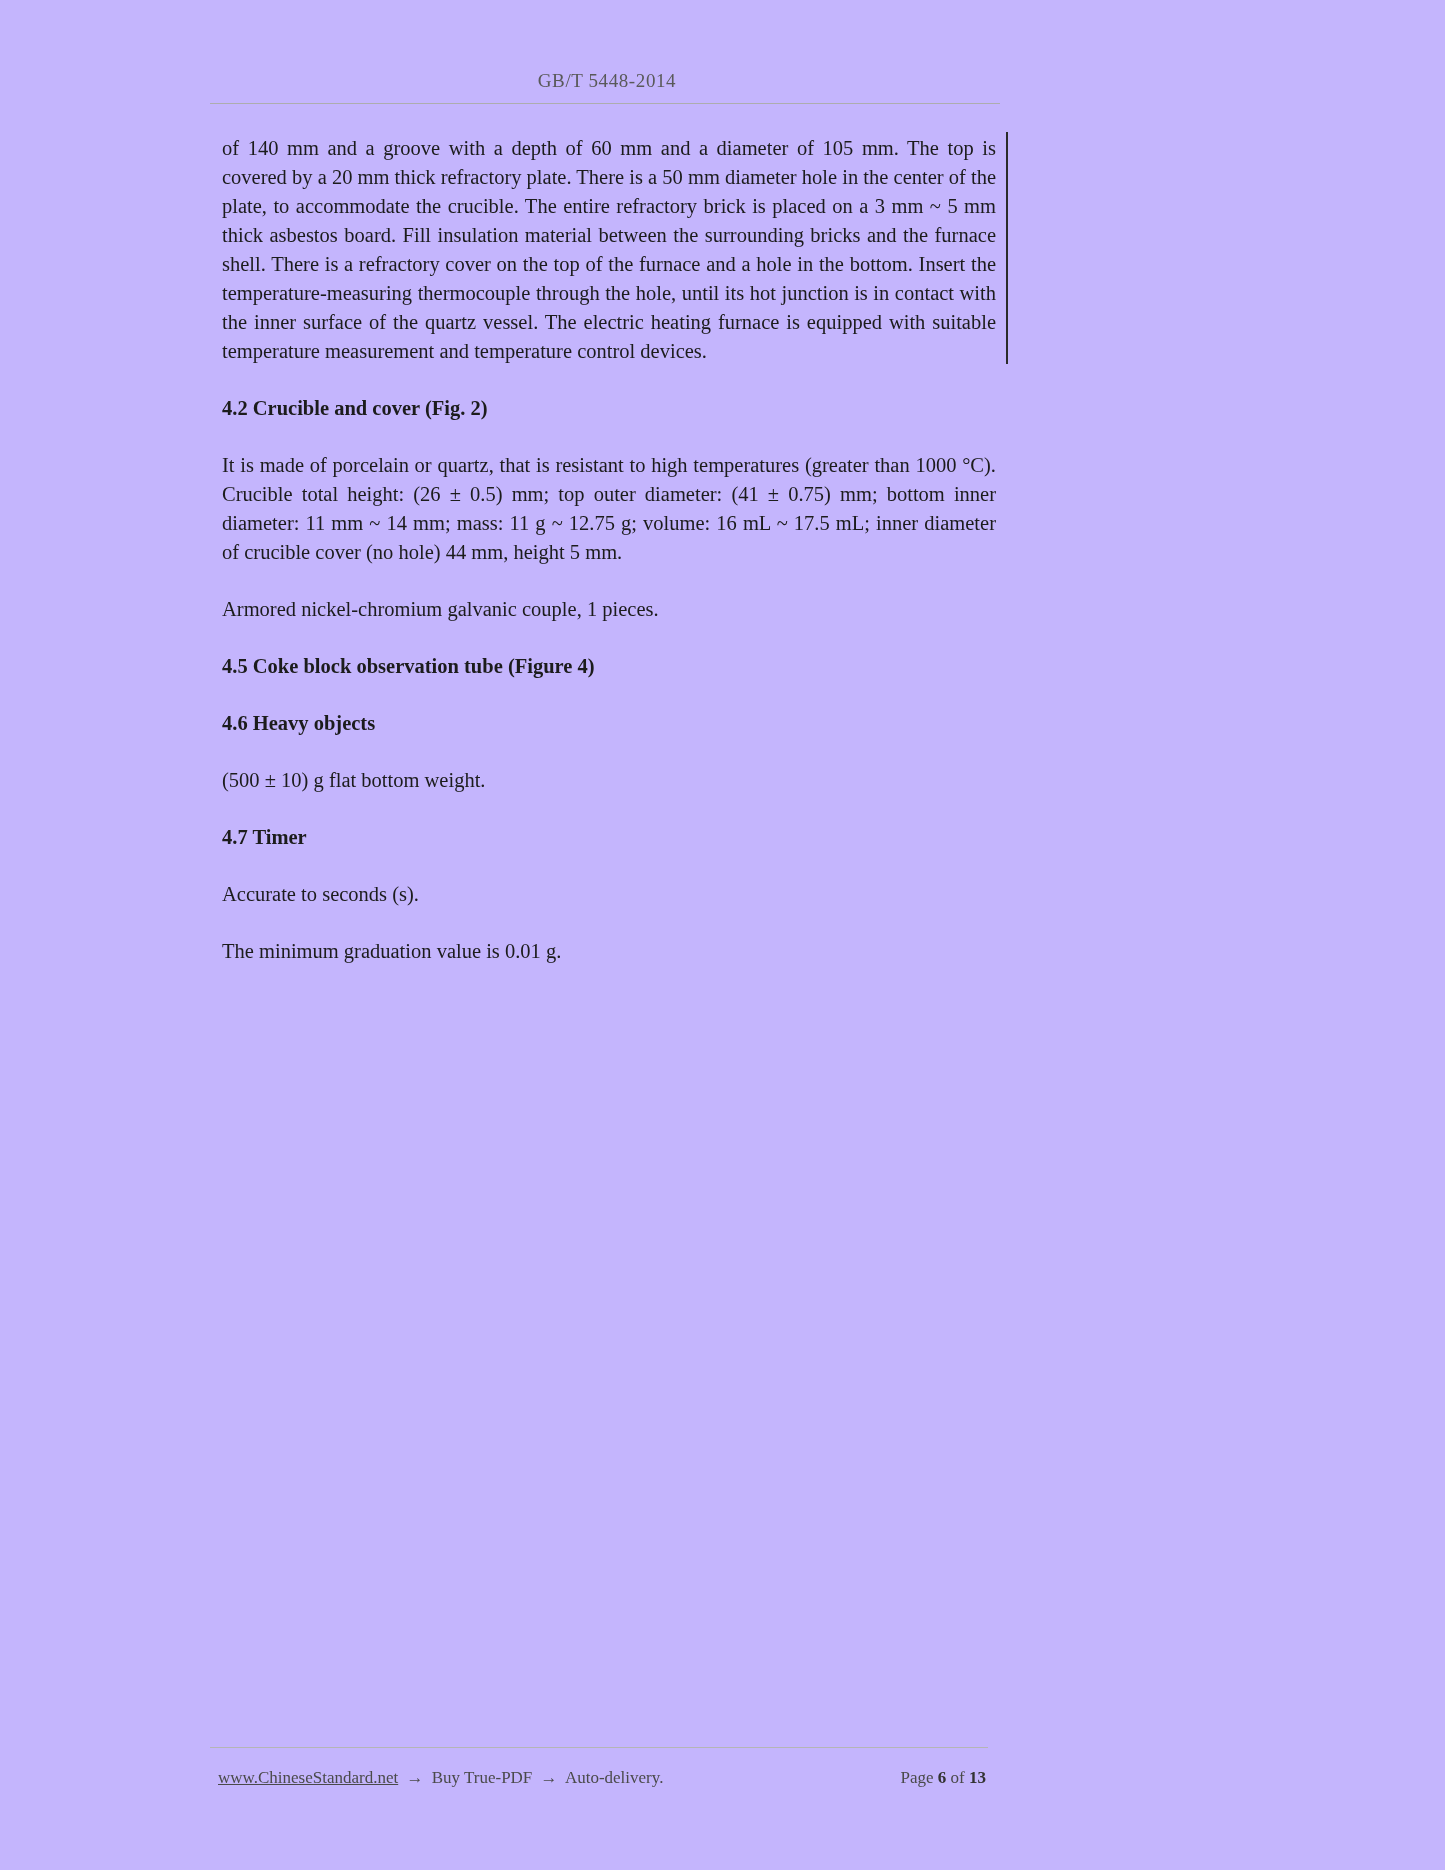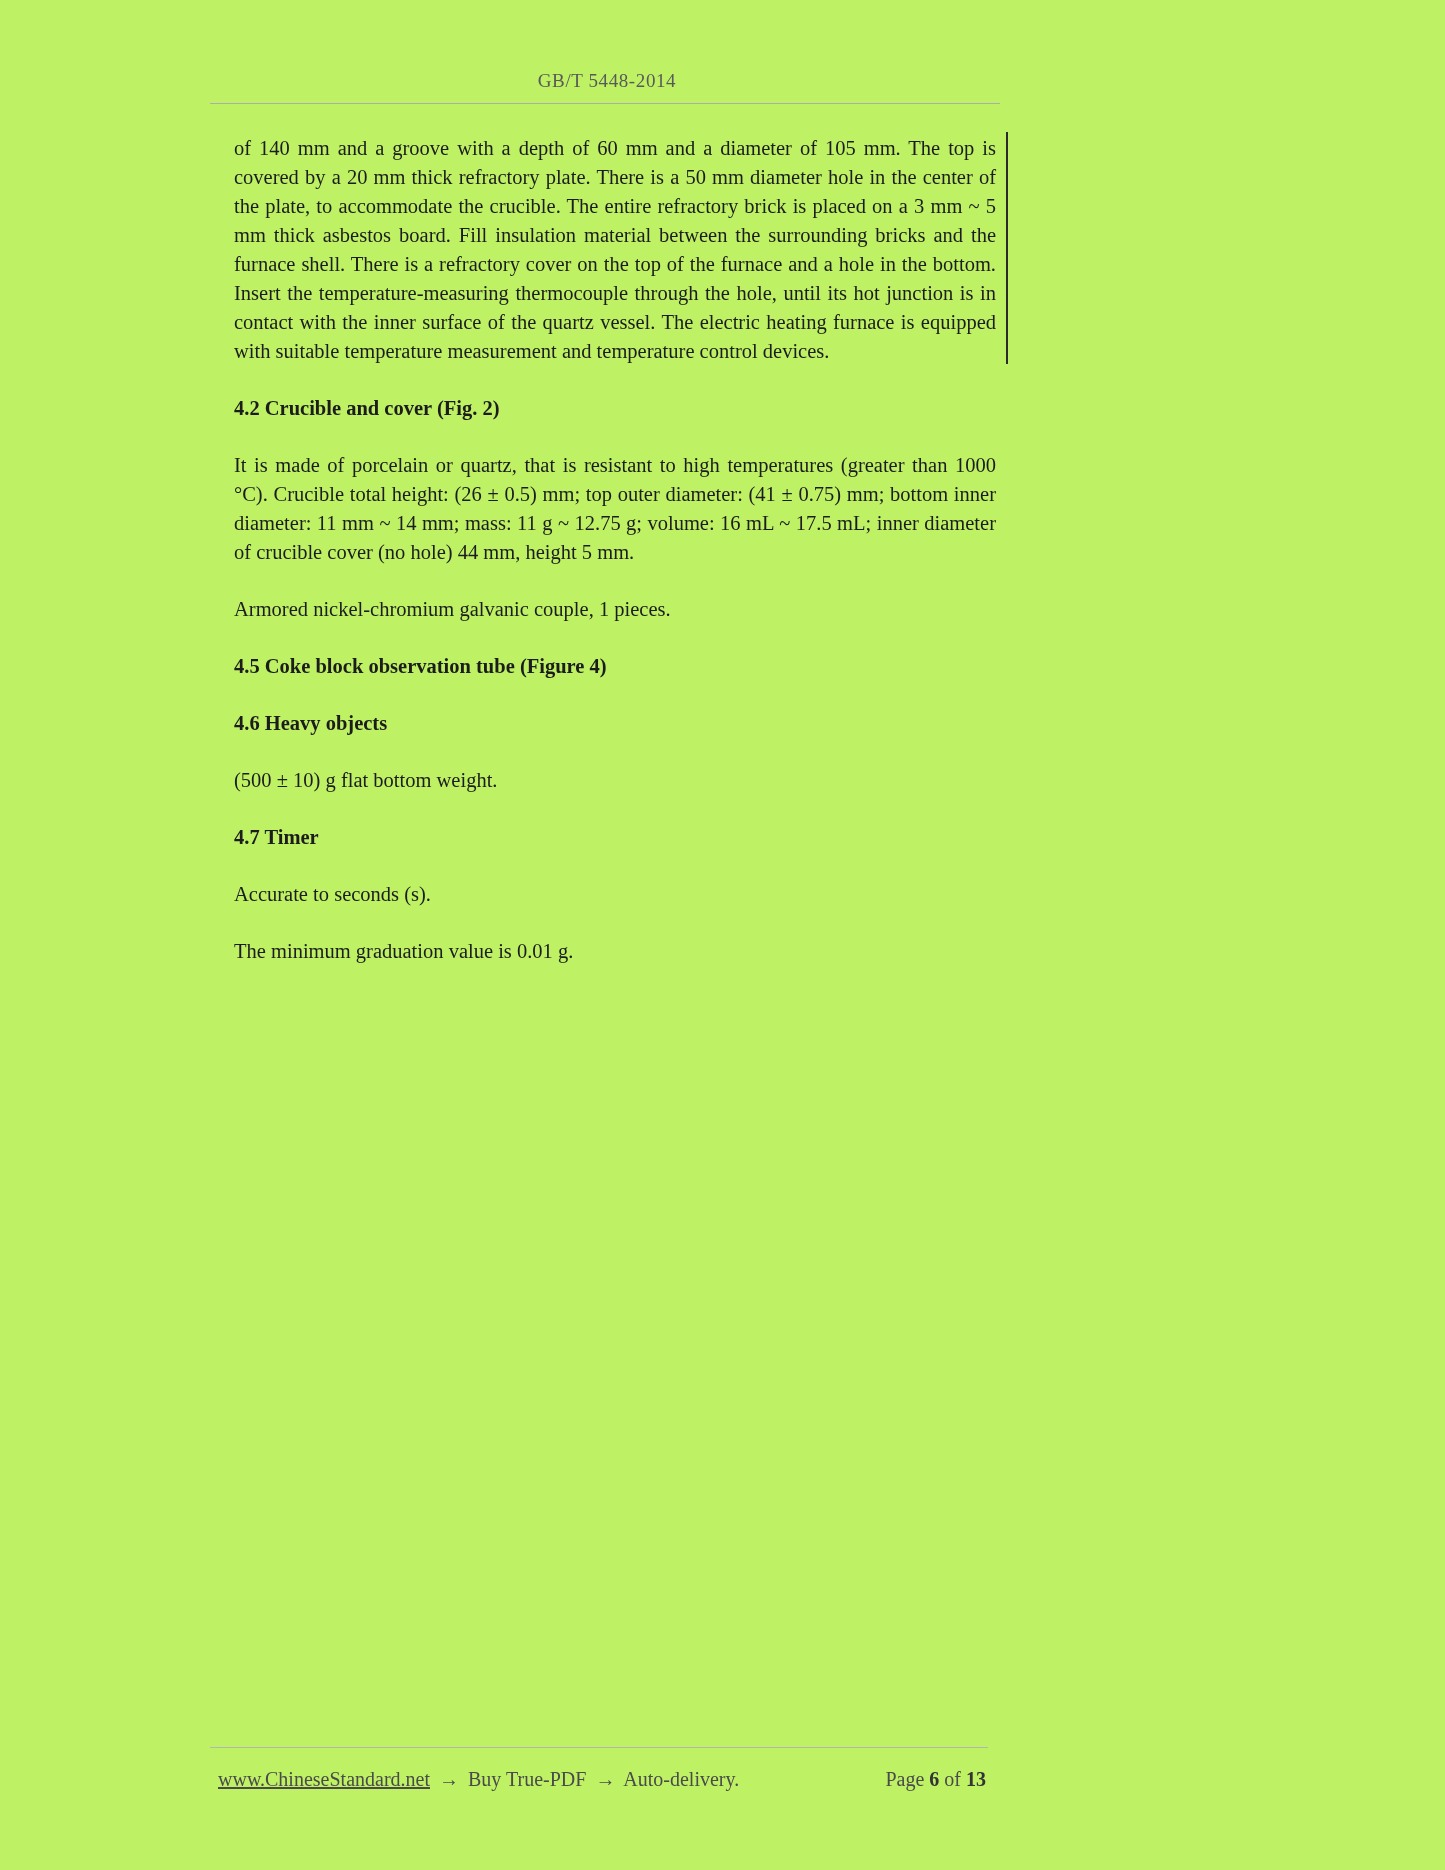--- a/index.html
+++ b/index.html
@@ -4,21 +4,21 @@
 <style>
   html, body {
     margin: 0;
     padding: 0;
     background: #ffffff;
   }
   .page {
     position: relative;
     width: 1445px;
     height: 1870px;
-    background: #bef264;
+    background: #c4b5fd;
     font-family: "Liberation Serif", serif;
     color: #1c1c1c;
     overflow: hidden;
   }
   .header-title {
     position: absolute;
     top: 70px;
     left: 218px;
     width: 778px;
     text-align: center;
@@ -37,21 +37,21 @@
   .content {
     position: absolute;
     top: 134px;
     left: 218px;
     width: 778px;
     font-size: 20.5px;
     line-height: 29px;
     text-align: justify;
   }
   .block {
-    margin: 0 0 28px 16px;
+    margin: 0 0 28px 4px;
     position: relative;
   }
   .block.h {
     font-weight: bold;
     text-align: left;
   }
   .change-bar {
     position: absolute;
     right: -12px;
     top: -2px;
@@ -68,21 +68,21 @@
     border-top: 1px solid #b5b5b5;
   }
   .footer {
     position: absolute;
     top: 1768px;
     left: 218px;
     width: 768px;
     display: flex;
     justify-content: space-between;
     align-items: flex-start;
-    font-size: 20px;
+    font-size: 17px;
     color: #4a4a4a;
   }
   .footer-left .arrow {
     margin: 0 4px;
     color: #4a4a4a;
   }
   .footer-link {
     color: #4a4a4a;
     text-decoration: underline;
     cursor: pointer;

